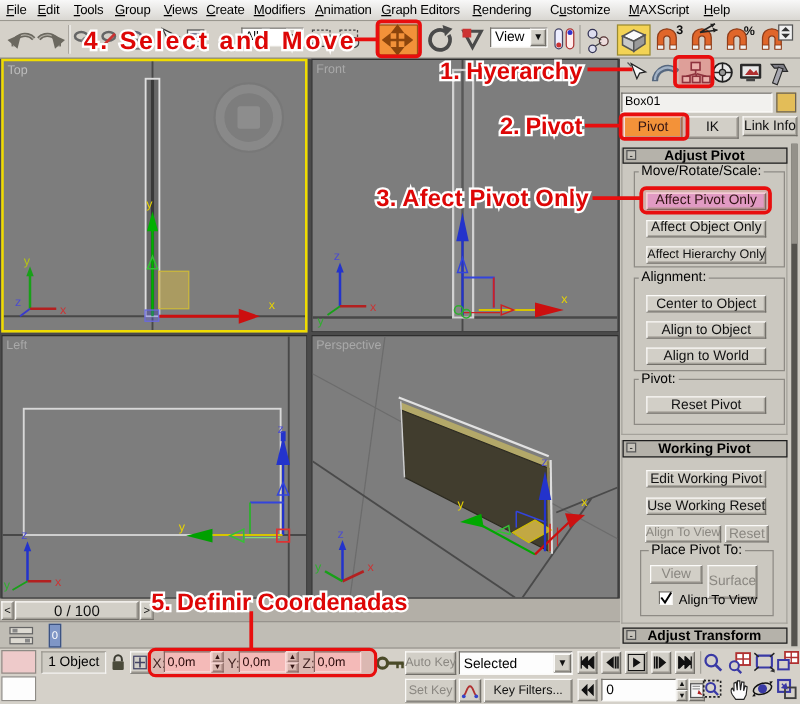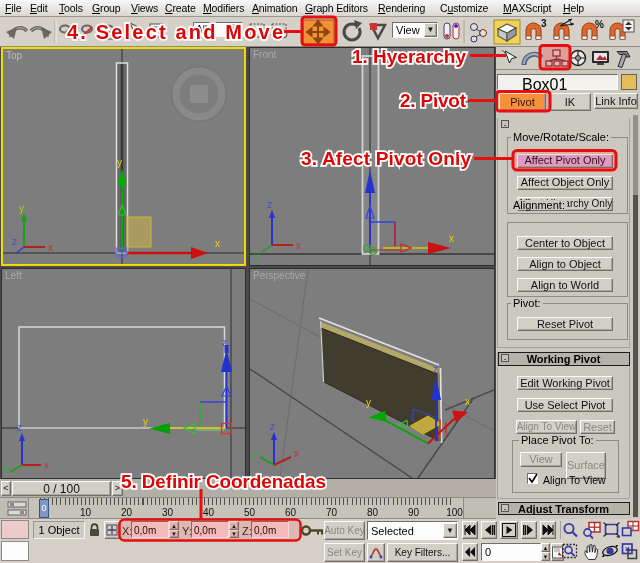--- a/index.html
+++ b/index.html
@@ -290,51 +290,52 @@
 <rect x="96" y="4" width="17" height="12" rx="1" fill="#2a2a2a"></rect>
 <rect x="98" y="6" width="13" height="8" fill="#e8e8e8"></rect>
 <path d="M100 13 l4-5 3 3 2-2 2 4z" fill="#b03030"></path>
 <rect x="101" y="16" width="7" height="2" fill="#444"></rect>
 
 <path d="M121 4.5 l10 0 3 5.5 -5 0 -1.5-2.5 -4 0z" fill="#7d7d85" stroke="#2a2a2a" stroke-width="1"></path>
 <rect x="124.5" y="7" width="4" height="13.5" fill="#a8a8b0" stroke="#2a2a2a" stroke-width="0.9" transform="rotate(20 126.5 13)"></rect>
 </svg>
 
 <div class="sunk" style="left:497px;top:74px;width:121px;height:16px;background:#f2f1ee"></div>
-<div class="ab" style="left:522px;top:76px;font-size:16px">Box01</div>
+<div class="ab" style="left:500px;top:76px;font-size:10px">Box01</div>
 <div class="ab" style="left:621px;top:74px;width:16px;height:16px;background:#e3bd58;border:1px solid #6a6256;box-sizing:border-box"></div>
 
 <div class="btn" style="left:499px;top:93px;width:47px;height:18px;background:#f2a43c">Pivot</div>
 <div class="btn" style="left:549px;top:93px;width:42px;height:18px">IK</div>
 <div class="btn" style="left:594px;top:93px;width:44px;height:16px">Link Info</div>
 
 <div class="ab" style="left:633px;top:115px;width:5px;height:402px;background:#55534e"></div>
 <div class="ab" style="left:633px;top:115px;width:5px;height:80px;background:#94918a"></div>
 
 <div class="ab" style="left:497px;top:118px;width:133px;height:230px;border:1px solid #a5a29b;border-top:none;box-sizing:border-box"></div>
+<div class="rollout" style="left:497.5px;top:118px;width:132px;height:13px;line-height:12px">Adjust Pivot</div>
 <div class="ab" style="left:501px;top:120px;width:8px;height:8px;border:1px solid #555;background:#c5c2ba;font-size:8px;line-height:7px;text-align:center;box-sizing:border-box">-</div>
 <div class="grp" style="left:507px;top:137px;width:121px;height:77px"></div>
 <div class="grplab" style="left:511px;top:132px">Move/Rotate/Scale:</div>
 <div class="btn" style="left:517px;top:153.5px;width:96px;height:14px;background:#dcaddc">Affect Pivot Only</div>
 <div class="btn" style="left:517px;top:175.5px;width:96px;height:14px">Affect Object Only</div>
 <div class="btn" style="left:517px;top:196.5px;width:96px;height:14px;font-size:10px">Affect Hierarchy Only</div>
 <div class="grp" style="left:507px;top:222px;width:121px;height:75px"></div>
-<div class="grplab" style="left:511px;top:200px">Alignment:</div>
+<div class="grplab" style="left:511px;top:217px">Alignment:</div>
 <div class="btn" style="left:517px;top:236px;width:96px;height:14px">Center to Object</div>
 <div class="btn" style="left:517px;top:257px;width:96px;height:14px">Align to Object</div>
 <div class="btn" style="left:517px;top:278px;width:96px;height:14px">Align to World</div>
 <div class="grp" style="left:507px;top:303px;width:121px;height:37px"></div>
 <div class="grplab" style="left:511px;top:298px">Pivot:</div>
 <div class="btn" style="left:517px;top:317px;width:96px;height:14px">Reset Pivot</div>
 
 <div class="ab" style="left:497px;top:352px;width:133px;height:147px;border:1px solid #a5a29b;border-top:none;box-sizing:border-box"></div>
 <div class="rollout" style="left:497.5px;top:352px;width:132px;height:14px;line-height:12px">Working Pivot</div>
 <div class="ab" style="left:501px;top:354px;width:8px;height:8px;border:1px solid #555;background:#c5c2ba;font-size:8px;line-height:7px;text-align:center;box-sizing:border-box">-</div>
 <div class="btn" style="left:517px;top:376px;width:96px;height:14px">Edit Working Pivot</div>
-<div class="btn" style="left:517px;top:398px;width:96px;height:14px">Use Select Pivot</div>
+<div class="btn" style="left:517px;top:398px;width:96px;height:14px">Use Working Reset</div>
 <div class="btn dis" style="left:516px;top:420px;width:61px;height:14px;font-size:10px">Align To View</div>
 <div class="btn dis" style="left:580px;top:420px;width:35px;height:14px">Reset</div>
 <div class="grp" style="left:512px;top:440px;width:107px;height:53px"></div>
 <div class="grplab" style="left:519px;top:435px">Place Pivot To:</div>
 <div class="btn dis" style="left:520px;top:452px;width:42px;height:15px">View</div>
 <div class="btn dis" style="left:566px;top:452px;width:40px;height:27px">Surface</div>
 <div class="sunk" style="left:527px;top:473px;width:11px;height:11px;background:#fff"></div>
 <svg class="ab" style="left:527px;top:473px" width="11" height="11">
       <path d="M2 5 l3 4 5-8" stroke="#000" stroke-width="1.6" fill="none"></path>
     </svg>
@@ -342,33 +343,20 @@
 
 <div class="rollout" style="left:497.5px;top:502px;width:132px;height:13px;line-height:12px">Adjust Transform</div>
 <div class="ab" style="left:501px;top:504px;width:8px;height:8px;border:1px solid #555;background:#c5c2ba;font-size:8px;line-height:7px;text-align:center;box-sizing:border-box">-</div>
 
 <div class="ab" style="left:0;top:479px;width:496px;height:19px;background:#b3afa7;border-bottom:1px solid #8e8b85;box-sizing:border-box"></div>
 <div class="btn" style="left:1px;top:481px;width:10px;height:15px;font-size:9px">&lt;</div>
 <div class="btn" style="left:12px;top:481px;width:99px;height:15px;font-size:12px">0 / 100</div>
 <div class="btn" style="left:112px;top:481px;width:11px;height:15px;font-size:9px">&gt;</div>
 
 <div class="ab" style="left:0;top:498px;width:496px;height:21px;background:#c0bdb5;border-bottom:1px solid #8e8b85;box-sizing:border-box"></div>
-<div class="ab" style="left:28px;top:498px;width:436px;height:20px;background:#c6c3bb;border-left:1px solid #8e8b85;border-right:1px solid #8e8b85;box-sizing:border-box">
-<div class="ab" style="left:11px;top:0;width:414px;height:7px;background:repeating-linear-gradient(90deg,#4e4e4e 0 1px,transparent 1px 4.1px)"></div>
-<span class="tick-num" style="left:56.5px">10</span>
-<span class="tick-num" style="left:97.5px">20</span>
-<span class="tick-num" style="left:138.5px">30</span>
-<span class="tick-num" style="left:179.5px">40</span>
-<span class="tick-num" style="left:220.5px">50</span>
-<span class="tick-num" style="left:261.5px">60</span>
-<span class="tick-num" style="left:302.5px">70</span>
-<span class="tick-num" style="left:343.5px">80</span>
-<span class="tick-num" style="left:384.5px">90</span>
-<span class="tick-num" style="left:425.5px">100</span>
-</div>
 <div class="ab" style="left:39px;top:499px;width:10px;height:19px;background:#7f96c6;border:1px solid #3c5382;box-sizing:border-box;color:#fff;font-size:9px;text-align:center;line-height:17px">0</div>
 <svg class="ab" style="left:7px;top:501px" width="20" height="15" viewBox="0 0 20 15">
 <rect x="1" y="1" width="18" height="5" fill="#dddad2" stroke="#666"></rect>
 <rect x="1" y="9" width="18" height="5" fill="#dddad2" stroke="#666"></rect>
 <rect x="3" y="2" width="4" height="3" fill="#888"></rect>
       <rect x="13" y="10" width="4" height="3" fill="#888"></rect>
 </svg>
 
 <div class="ab" style="left:0;top:519px;width:640px;height:22px;background:#d5d1c9"></div>
 <div class="ab" style="left:0;top:541px;width:640px;height:22px;background:#d5d1c9"></div>

